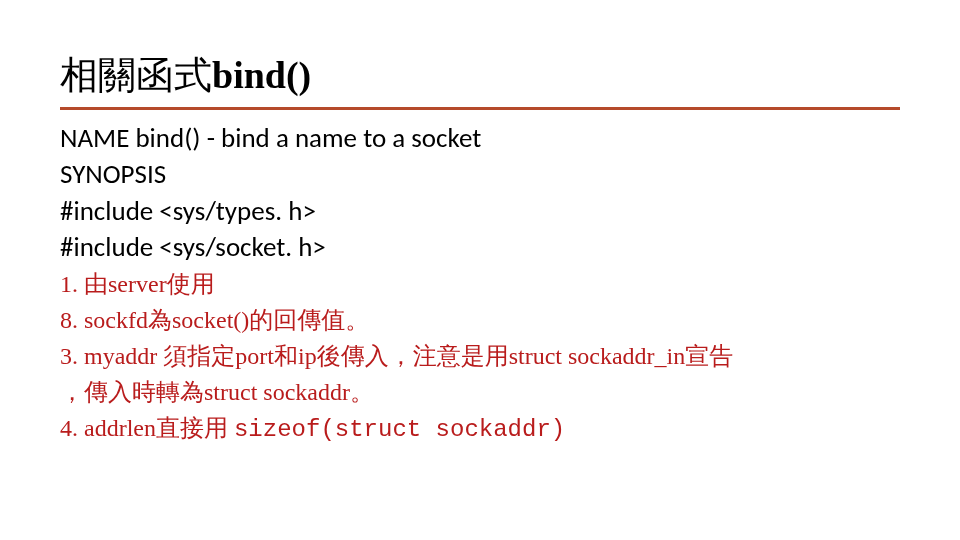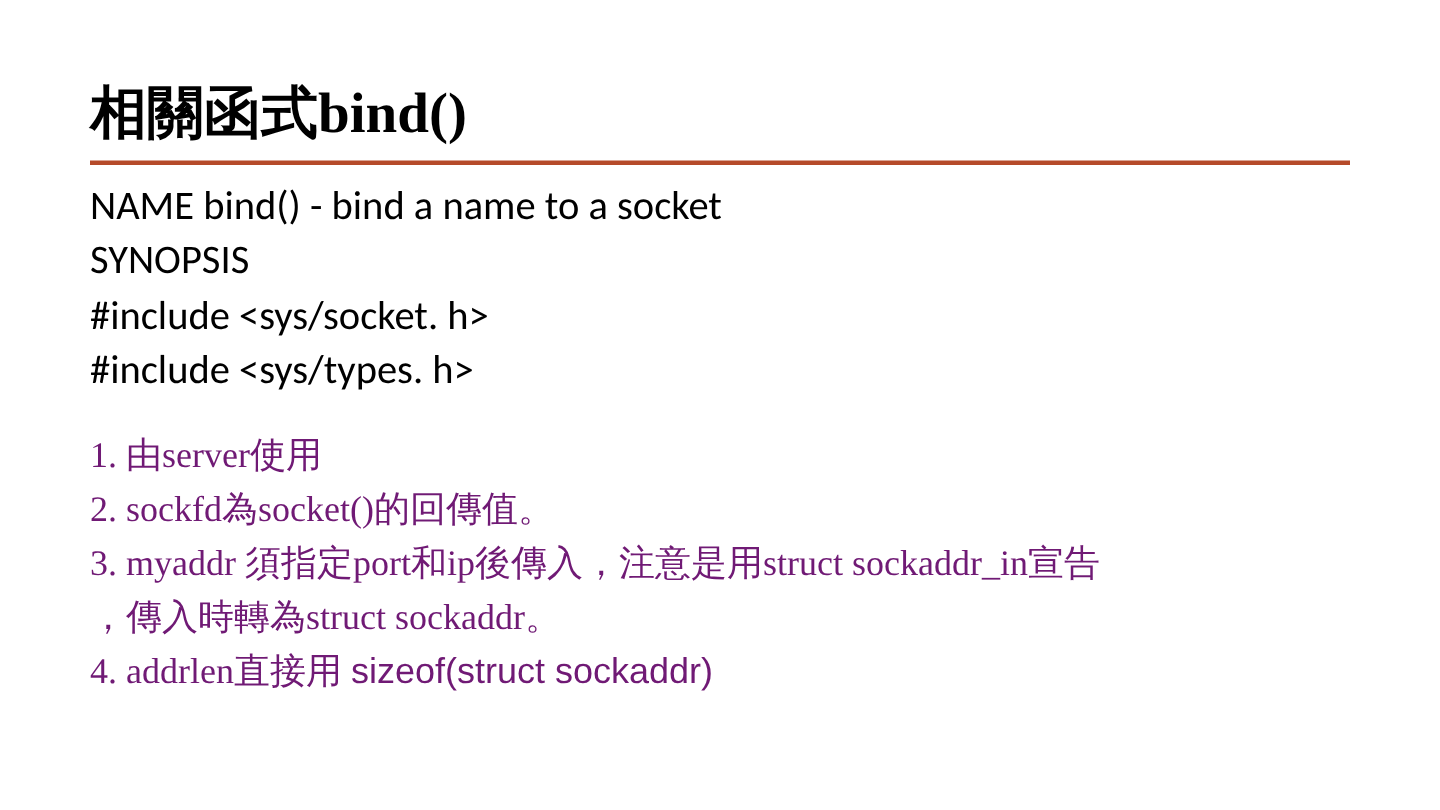--- a/index.html
+++ b/index.html
@@ -14,56 +14,56 @@
   .title {
     font-size: 38px;
     font-weight: 400;
     border-bottom: 3px solid #b54a2a;
     padding-bottom: 6px;
     margin-bottom: 10px;
     font-family: "Kaiti TC", "DFKai-SB", "BiauKai", serif;
   }
   .title .cjk {
     font-family: "Kaiti TC", "DFKai-SB", "BiauKai", "KaiTi", serif;
-    font-weight: 700;
+    font-weight: 400;
   }
   .title .bold {
     font-weight: 700;
     font-family: Liberation Serif, serif;
   }
   .synopsis {
     font-family: Calibri, "Segoe UI", sans-serif;
     font-size: 27px;
     line-height: 1.35;
     color: #000;
-    margin-bottom: 20px;
+    margin-bottom: 0;
   }
   .notes {
     font-family: "SimSun", "MingLiU", "PMingLiU", serif;
     font-size: 24px;
     line-height: 1.5;
-    color: #701a75;
+    color: #b91c1c;
   }
   .notes .latin {
-    font-family: Liberation Sans, sans-serif;
+    font-family: Liberation Mono, monospace;
   }
 </style>
 </head>
 <body>
 
 <div class="title">
   <span class="cjk">相關函式</span><span class="bold">bind()</span>
 </div>
 
 <div class="synopsis">
   <div>NAME bind() - bind a name to a socket</div>
   <div>SYNOPSIS</div>
+  <div>#include &lt;sys/types. h&gt;</div>
   <div>#include &lt;sys/socket. h&gt;</div>
-  <div>#include &lt;sys/types. h&gt;</div>
 </div>
 
 <div class="notes">
   <div>1. 由server使用</div>
-  <div>2. sockfd為socket()的回傳值。</div>
+  <div>8. sockfd為socket()的回傳值。</div>
   <div>3. myaddr 須指定port和ip後傳入，注意是用struct sockaddr_in宣告</div>
   <div>，傳入時轉為struct sockaddr。</div>
   <div><span>4. addrlen直接用 </span><span class="latin">sizeof(struct sockaddr)</span></div>
 </div>
 
 </body></html>

